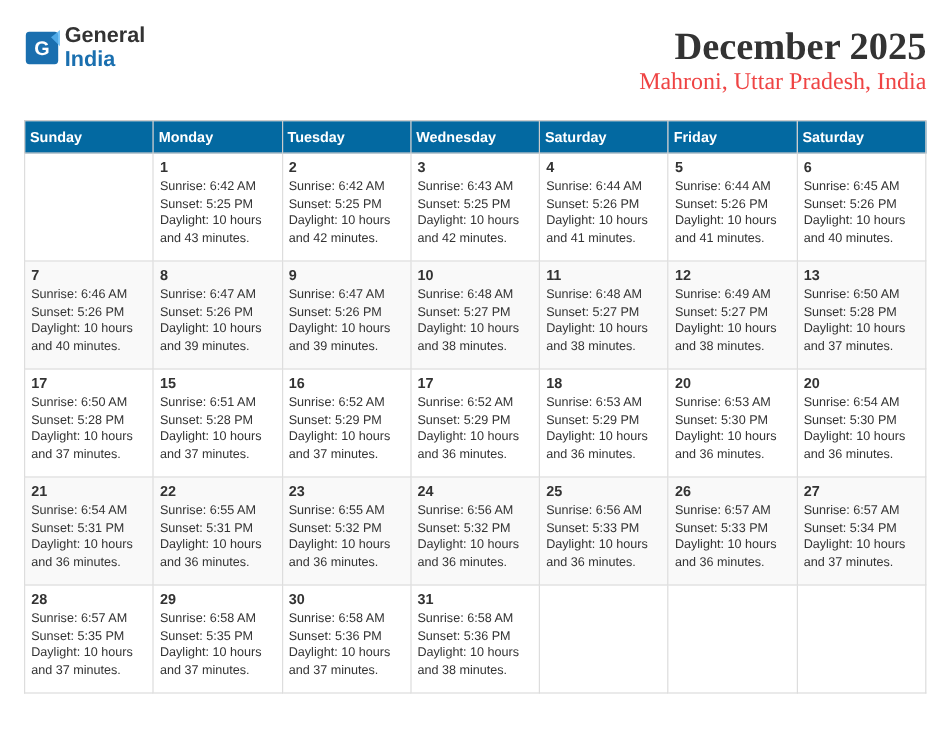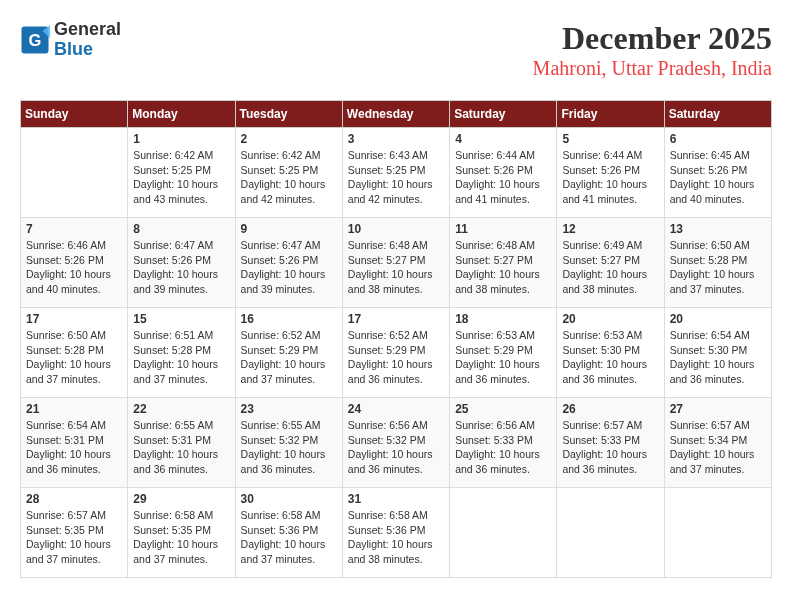--- a/index.html
+++ b/index.html
@@ -40,21 +40,21 @@
     .location-title {
       font-size: 20px;
       color: #ef4444;
     }
     .calendar {
       width: 100%;
       border-collapse: collapse;
       font-size: 11px;
     }
     .calendar th {
-      background-color: #7f1d1d;
+      background-color: #0369a1;
       color: #fff;
       padding: 6px 4px;
       text-align: left;
       font-size: 12px;
       font-weight: bold;
       border: 1px solid #ccc;
     }
     .calendar td {
       vertical-align: top;
       padding: 4px 5px;
@@ -93,21 +93,21 @@
 
 <div class="top-header">
   <div class="header-logo">
     <svg class="logo-icon" viewBox="0 0 40 40">
       <rect x="2" y="2" width="36" height="36" rx="4" fill="#1a6faf"></rect>
       <text x="20" y="28" text-anchor="middle" fill="white" font-size="22" font-weight="bold">G</text>
       <polygon points="30,8 40,0 40,18" fill="#5BB8F5" opacity="0.8"></polygon>
     </svg>
     <div class="logo-text">
       <span class="logo-general">General</span><br>
-      <span class="logo-blue">Blue</span>
+      <span class="logo-blue">India</span>
     </div>
   </div>
   <div class="title-section">
     <div class="month-title">December 2025</div>
     <div class="location-title">Mahroni, Uttar Pradesh, India</div>
   </div>
 </div>
 
 <table class="calendar">
   <thead>

